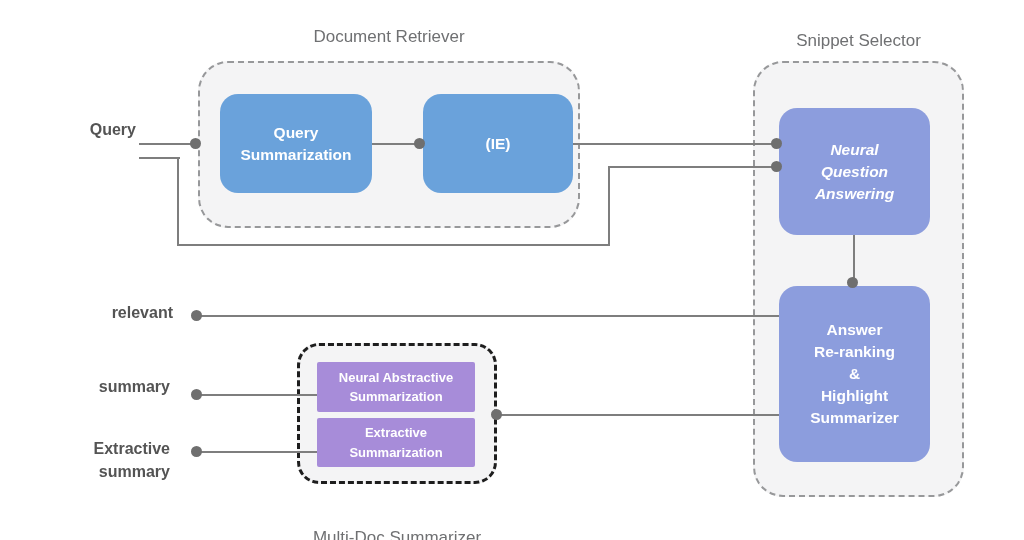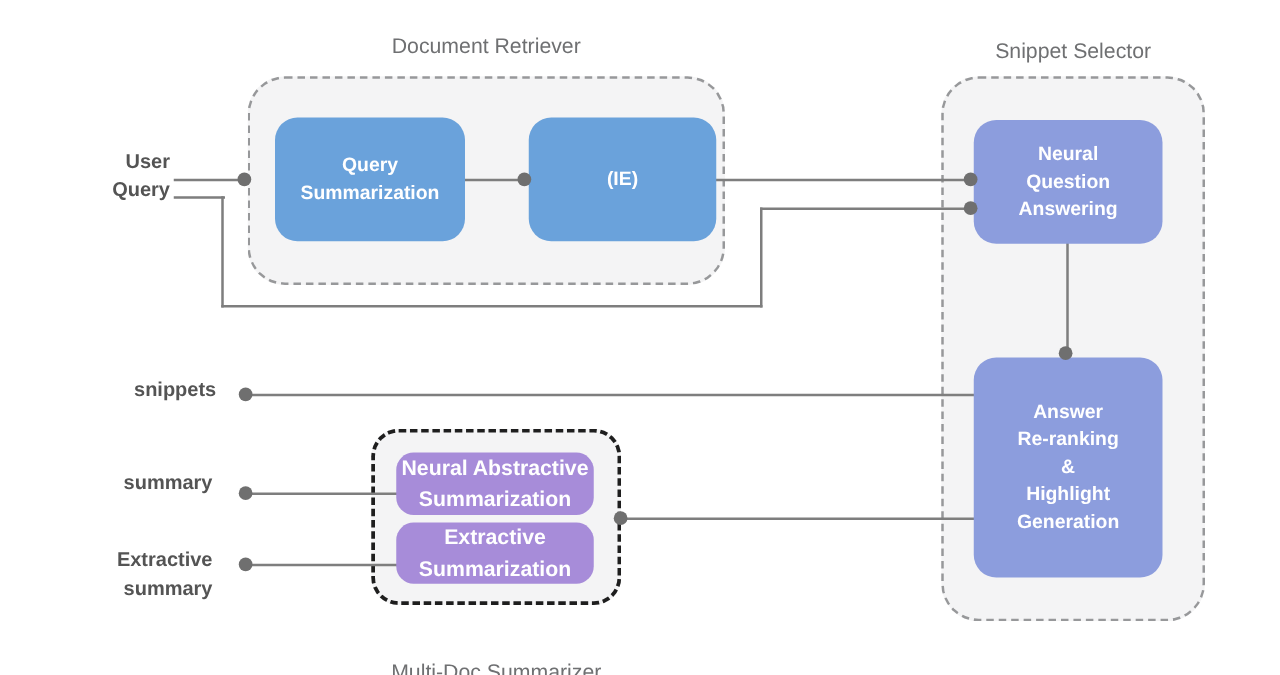--- a/index.html
+++ b/index.html
@@ -15,21 +15,21 @@
   .group-title{
     position:absolute;color:#6f7072;font-size:17px;text-align:center;
     white-space:nowrap;
   }
   .node{
     position:absolute;display:flex;flex-direction:column;align-items:center;
     justify-content:center;color:#ffffff;font-weight:bold;text-align:center;
     box-sizing:border-box;
   }
   .node.big{border-radius:18px;font-size:15.5px;line-height:1.42;}
-  .node.small{border-radius:14px;font-size:17px;line-height:1.5;}
+  .node.small{border-radius:2px;font-size:13px;line-height:1.5;}
   .blue{background:#6aa2db;}
   .peri{background:#8c9ddd;}
   .purple{background:#a78cd9;}
   .iolabel{
     position:absolute;color:#545454;font-weight:bold;font-size:16px;
     line-height:1.45;text-align:right;
   }
   .edge{position:absolute;background:#7e7e7e;}
   .edge.h{height:2px;}
   .edge.v{width:2px;}
@@ -62,31 +62,31 @@
   <div class="edge h" style="left:197px;top:451px;width:121px;"></div>
   <div class="edge h" style="left:497px;top:414px;width:283px;"></div>
 
   <div class="node big blue" style="left:220px;top:94px;width:152px;height:99px;">
     <span class="line">Query</span>
     <span class="line">Summarization</span>
   </div>
   <div class="node big blue" style="left:423px;top:94px;width:150px;height:99px;">
     <span class="line">(IE)</span>
   </div>
-  <div class="node big peri" style="left:779px;top:96px;width:151px;height:99px;">
+  <div class="node big peri" style="left:779px;top:108px;width:151px;height:127px;font-style:italic;">
     <span class="line">Neural</span>
     <span class="line">Question</span>
     <span class="line">Answering</span>
   </div>
   <div class="node big peri" style="left:779px;top:286px;width:151px;height:176px;">
     <span class="line">Answer</span>
     <span class="line">Re-ranking</span>
     <span class="line">&amp;</span>
     <span class="line">Highlight</span>
-    <span class="line">Generation</span>
+    <span class="line">Summarizer</span>
   </div>
   <div class="node small purple" style="left:317px;top:362px;width:158px;height:50px;">
     <span class="line">Neural Abstractive</span>
     <span class="line">Summarization</span>
   </div>
   <div class="node small purple" style="left:317px;top:418px;width:158px;height:49px;">
     <span class="line">Extractive</span>
     <span class="line">Summarization</span>
   </div>
 
@@ -98,25 +98,24 @@
   <div class="dot" style="left:191px;top:310px;"></div>
   <div class="dot" style="left:191px;top:389px;"></div>
   <div class="dot" style="left:191px;top:446px;"></div>
   <div class="dot" style="left:491px;top:409px;"></div>
 
   <div class="group-title" style="left:753px;top:31px;width:211px;">Snippet Selector</div>
   <div class="group-title" style="left:198px;top:27px;width:382px;">Document Retriever</div>
   <div class="group-title" style="left:297px;top:490px;width:200px;margin-top:38px;">Multi-Doc Summarizer</div>
 
   <div class="iolabel" style="left:16px;top:118px;width:120px;">
-    <span class="line">User</span>
     <span class="line">Query</span>
   </div>
   <div class="iolabel" style="left:23px;top:301px;width:150px;">
-    <span class="line">snippets</span>
+    <span class="line">relevant</span>
   </div>
   <div class="iolabel" style="left:50px;top:375px;width:120px;">
     <span class="line">summary</span>
   </div>
   <div class="iolabel" style="left:50px;top:437px;width:120px;">
     <span class="line">Extractive</span>
     <span class="line">summary</span>
   </div>
 
 </div>

